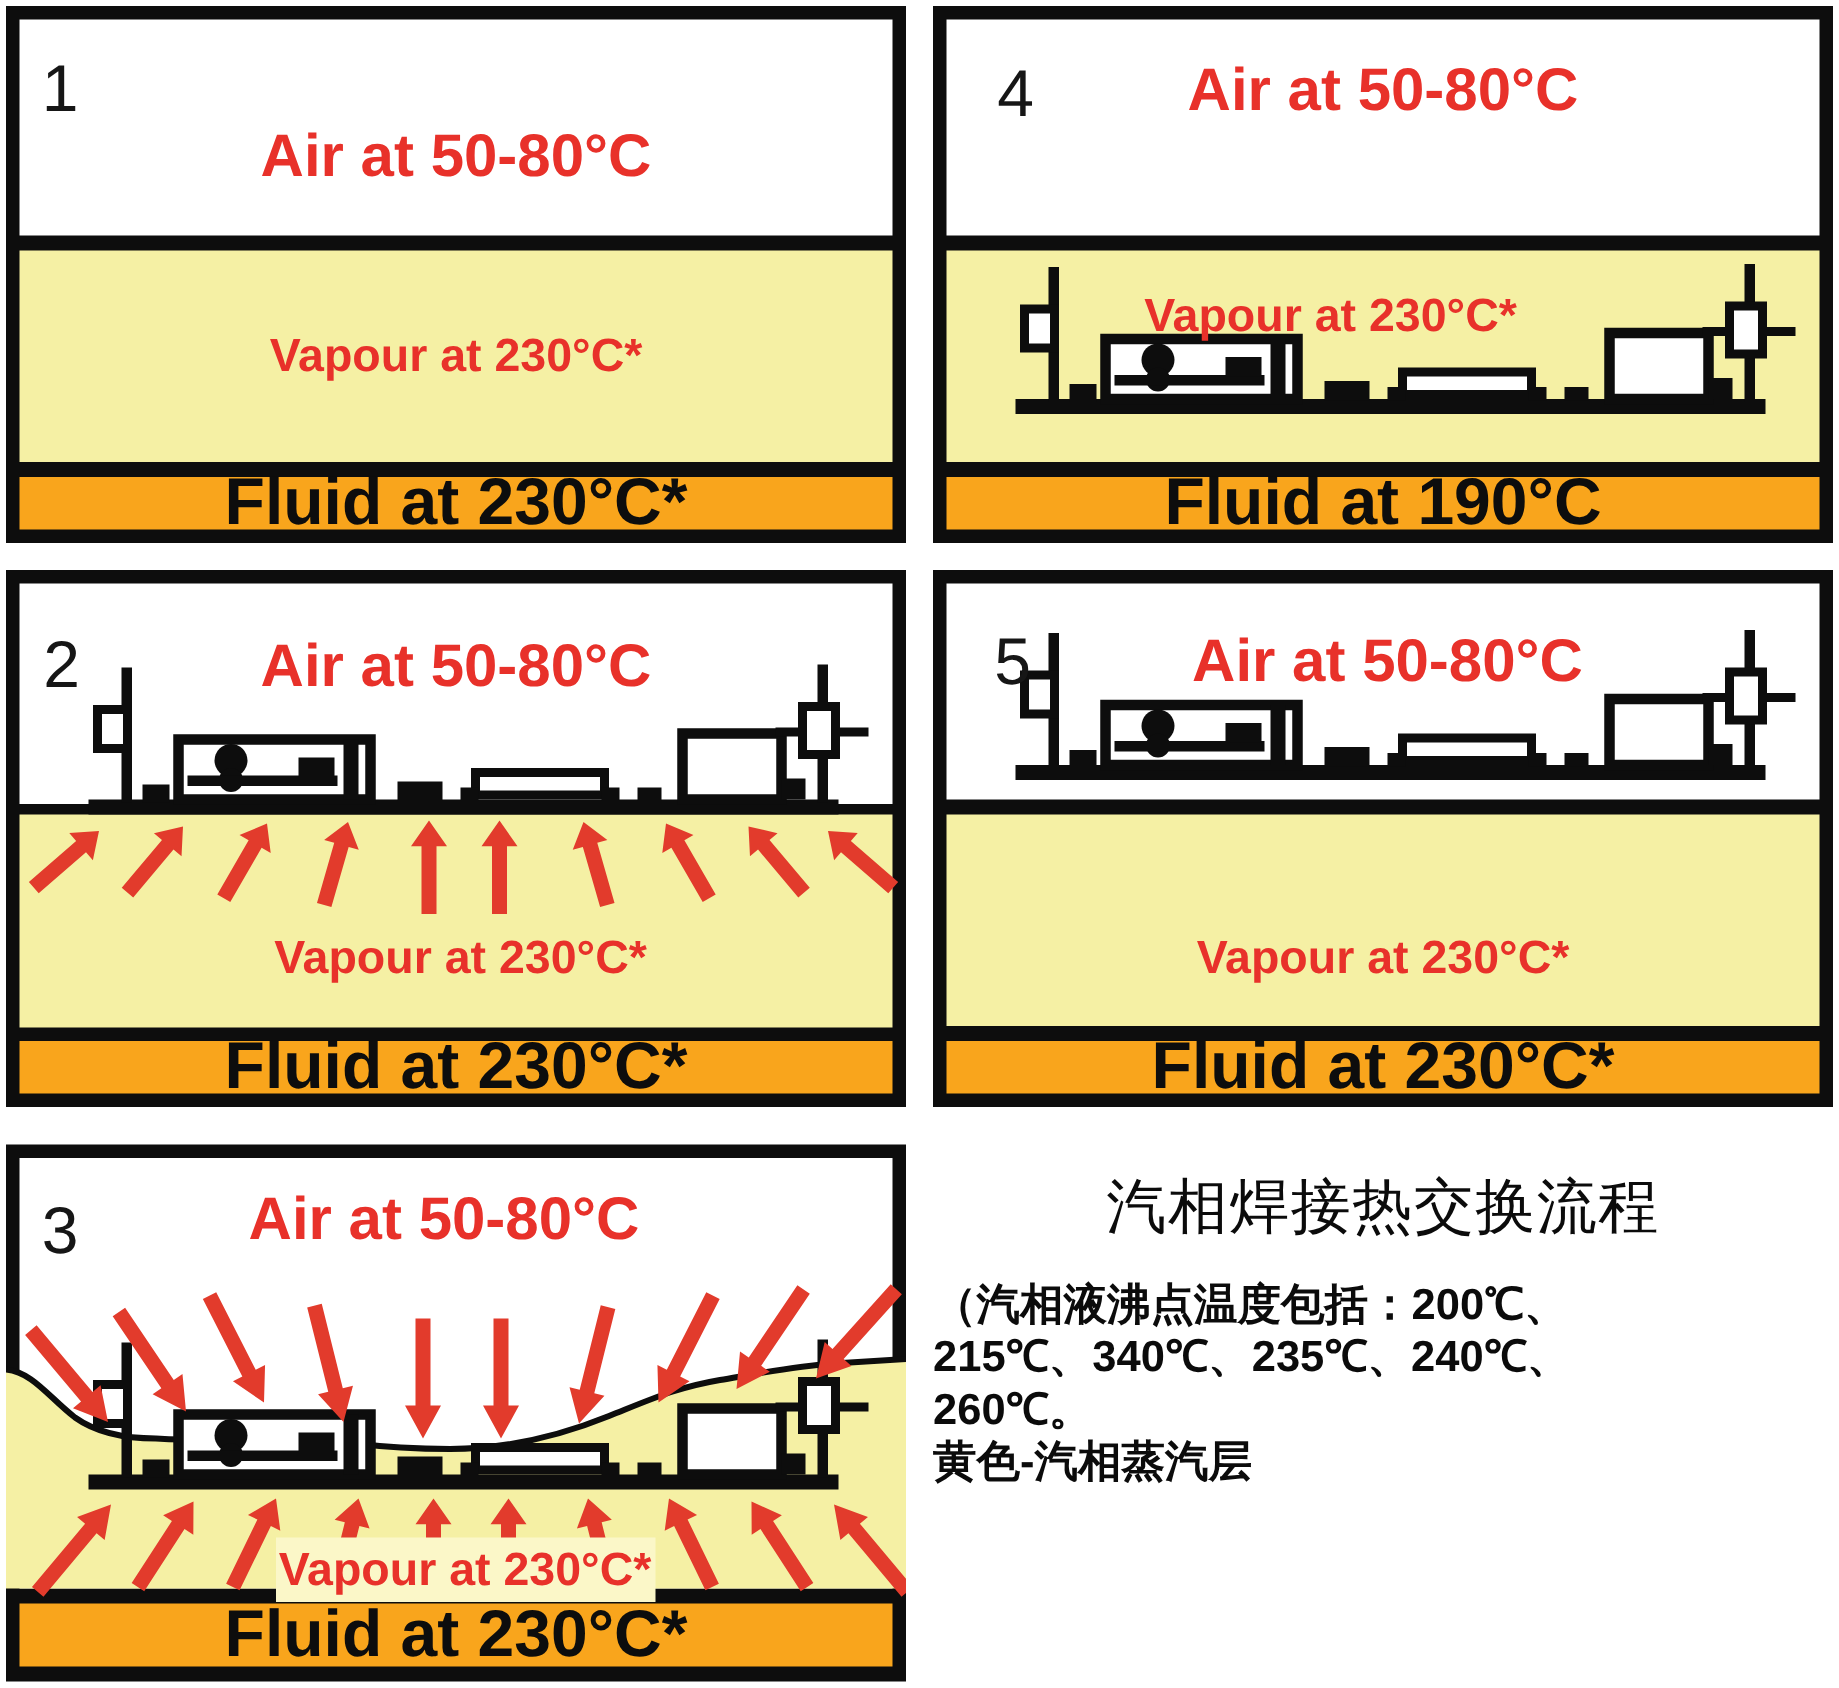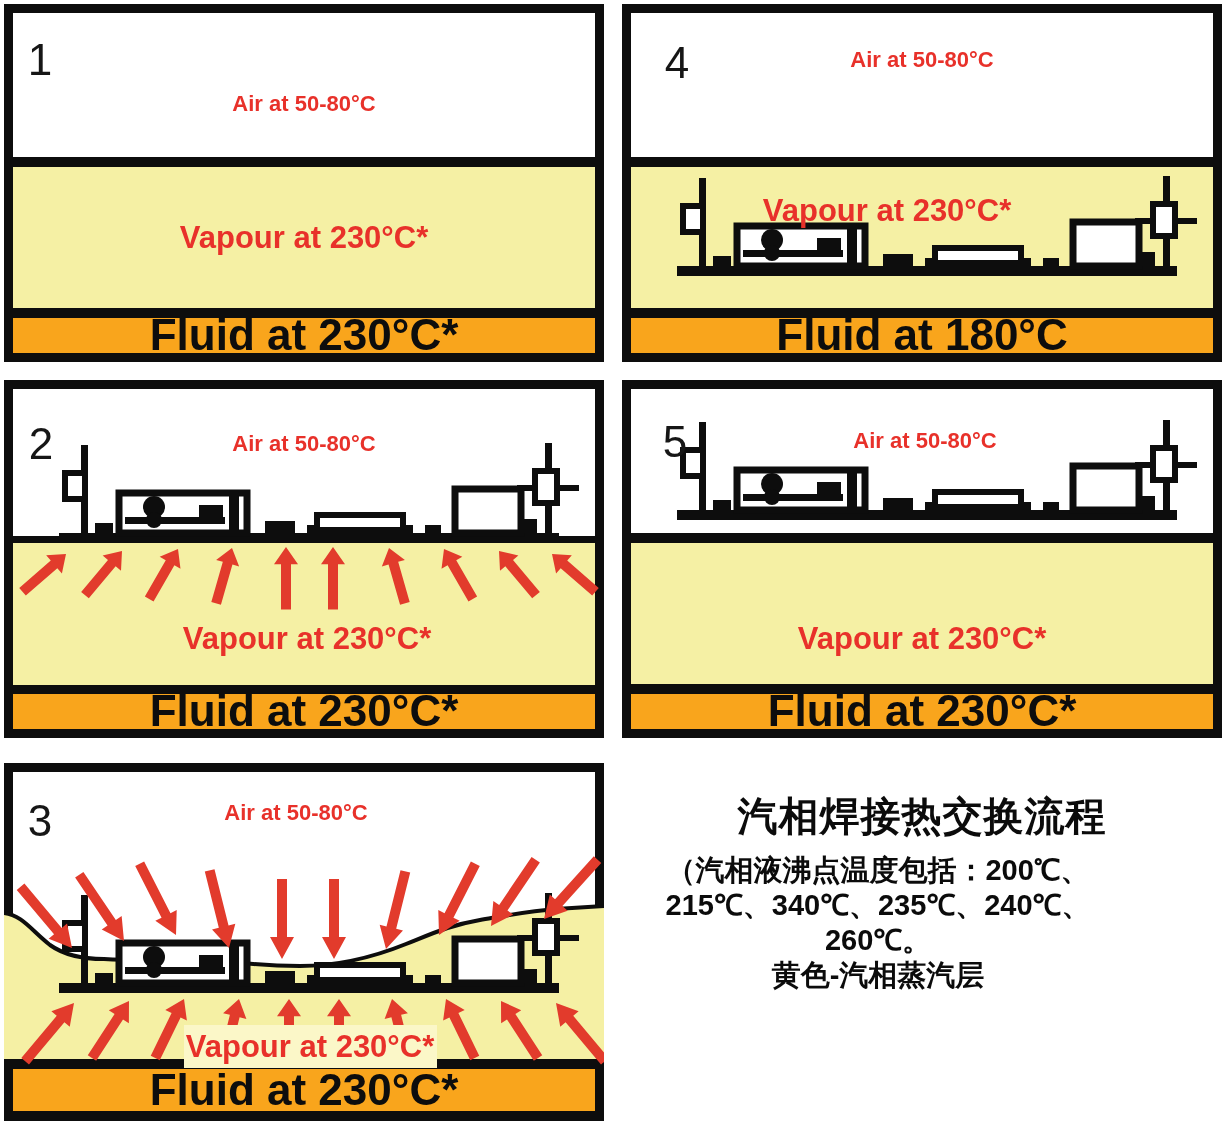--- a/index.html
+++ b/index.html
@@ -5,35 +5,35 @@
   html,body{margin:0;padding:0;background:#fff;}
   .canvas{position:relative;width:1226px;height:1125px;background:#fff;overflow:hidden;
           font-family:"Liberation Sans",sans-serif;}
   .panel{position:absolute;width:600px;height:358px;background:var(--line-black);}
   .layer{position:absolute;left:9px;width:582px;}
   .layer.white{background:#ffffff;}
   .layer.yellow{background:var(--vapour-layer);}
   .layer.orange{background:var(--fluid-layer);}
   .lbl{position:absolute;font-weight:bold;white-space:nowrap;transform:translate(-50%,-50%);line-height:1;}
   .air-lbl,.vap-lbl{color:var(--label-red);}
-  .air-lbl{font-size:22px;}
+  .air-lbl{font-size:40px;}
   .vap-lbl{font-size:31px;}
   .fluid-lbl{font-size:44px;color:var(--line-black);}
   .num{position:absolute;font-size:44px;font-weight:400;color:#161616;transform:translate(-50%,-50%);}
   .art{position:absolute;left:0;top:0;width:600px;height:358px;}
   .arw{fill:var(--arrow-red);}
   .ink{fill:var(--line-black);}
   .comp{fill:#ffffff;stroke:var(--line-black);}
   .vapfill{fill:var(--vapour-layer);}
   .waveline{fill:none;stroke:var(--line-black);stroke-width:4;}
   .patch{fill:var(--vapour-text-patch);}
   .caption{position:absolute;left:622px;top:763px;width:600px;height:358px;background:#fff;color:#0b0b0b;}
   .cap-title{position:absolute;left:0;top:14px;width:600px;text-align:center;
-             font-size:40px;font-weight:bold;letter-spacing:1px;margin-top:12px;}
-  .cap-body{position:absolute;left:0;top:90px;width:512px;text-align:center;
+             font-size:40px;font-weight:normal;letter-spacing:1px;}
+  .cap-body{position:absolute;left:0;top:90px;width:512px;
             font-size:29px;font-weight:bold;line-height:35px;}
 </style>
 </head>
 <body>
 
 <svg width="0" height="0" style="position:absolute">
   <defs>
     <g id="pcb-art">
       <rect class="ink" x="0" y="90" width="500" height="10"></rect>
       <rect class="ink" x="22" y="2" width="7" height="90"></rect>
@@ -80,21 +80,21 @@
   <div class="panel" style="left:622px;top:4px;">
     <div class="layer white" style="top:9px;height:144px;"></div>
     <div class="layer yellow" style="top:163px;height:141px;"></div>
     <div class="layer orange" style="top:314px;height:35px;"></div>
     <svg class="art" viewBox="0 0 600 358">
       <use href="#pcb-art" xlink:href="#pcb-art" transform="translate(55 172)"></use>
     </svg>
     <div class="num" style="left:55px;top:59px;">4</div>
     <div class="lbl air-lbl" style="left:300px;top:56px;">Air at 50-80°C</div>
     <div class="lbl vap-lbl" style="left:265px;top:206px;">Vapour at 230°C*</div>
-    <div class="lbl fluid-lbl" style="left:300px;top:331px;">Fluid at 180°C</div>
+    <div class="lbl fluid-lbl" style="left:300px;top:331px;">Fluid at 190°C</div>
   </div>
 
   <div class="panel" style="left:4px;top:380px;">
     <div class="layer white" style="top:9px;height:147px;"></div>
     <div class="layer yellow" style="top:163px;height:142px;"></div>
     <div class="layer orange" style="top:314px;height:35px;"></div>
     <svg class="art" viewBox="0 0 600 358">
       <use href="#pcb-art" xlink:href="#pcb-art" transform="translate(55 63)"></use>
       <g>
         <use href="#arrow-up" xlink:href="#arrow-up" transform="translate(62 174) rotate(49) scale(1 .72)"></use>

